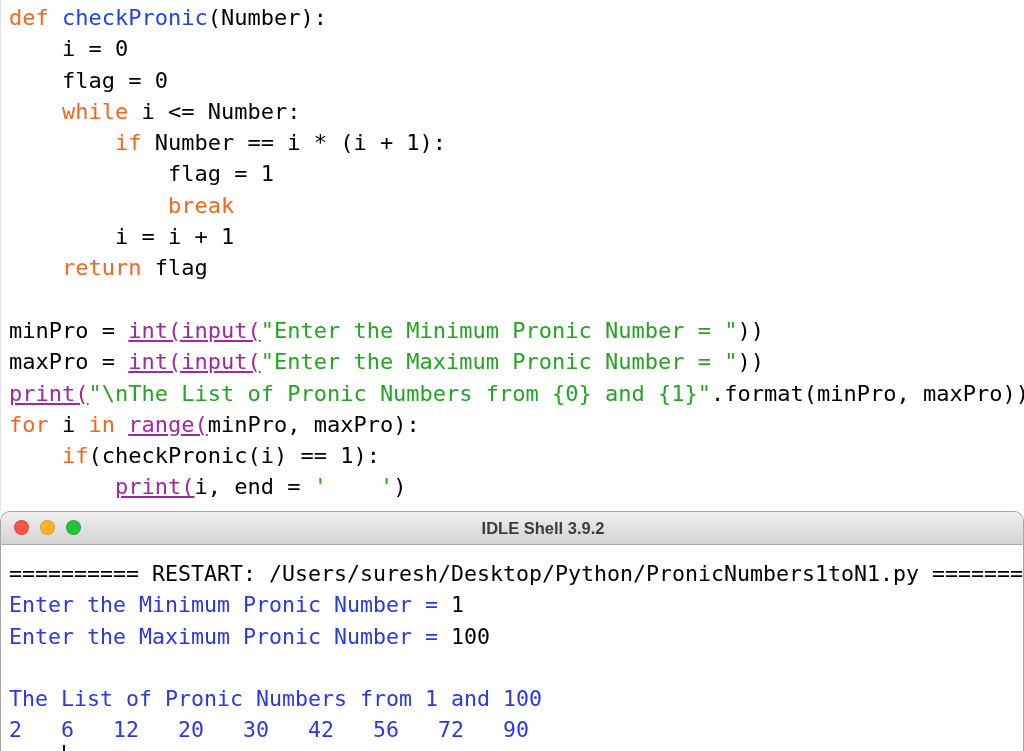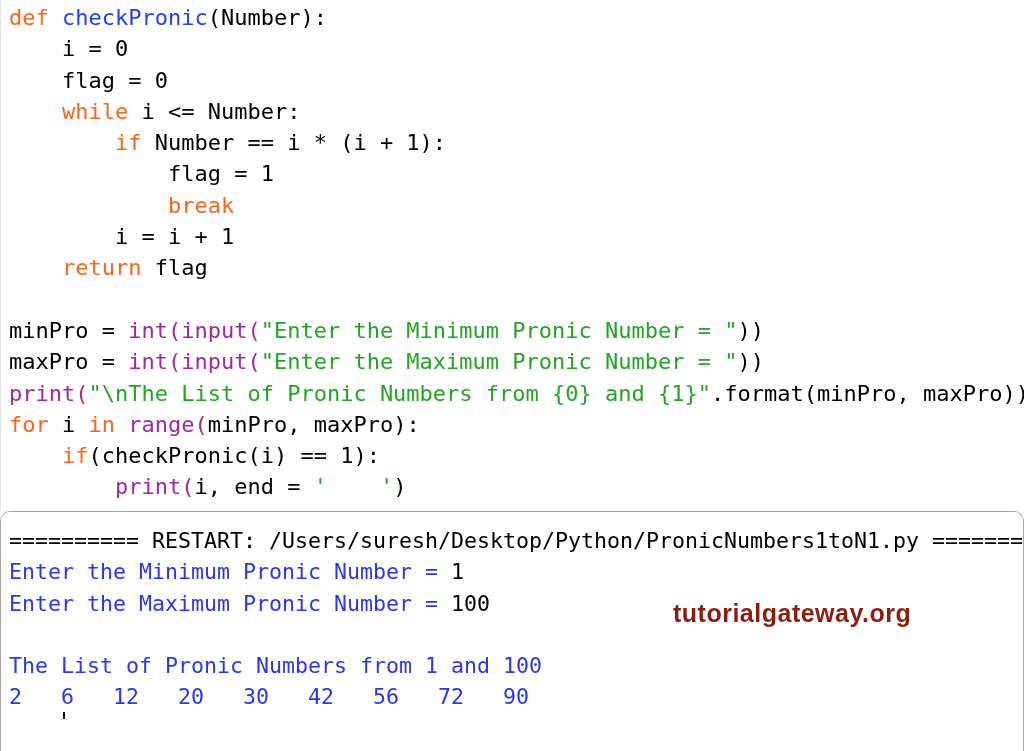--- a/index.html
+++ b/index.html
@@ -15,21 +15,21 @@
     box-sizing:border-box;
   }
   .code-pre{
     margin:0;padding:2px 0 0 8px;
     font-size:22px;line-height:31.3px;
     white-space:pre;
   }
   .line{white-space:pre;height:31.3px;}
   .pl{color:var(--text,#000);}
   .kw{color:var(--keyword,#f9651b);}
-  .bi{color:var(--builtin,#a128a1);}
+  .bi{color:var(--builtin,#a128a1);text-decoration:underline;}
   .str{color:var(--string,#23a523);}
   .defn{color:var(--definition,#2041f7);}
   .out{color:var(--stdout,#2b36f0);text-align:center;}
   
   .shell-window{
     position:absolute;top:511px;left:0;width:1024px;height:240px;
     border:1px solid #a5a5a5;border-bottom:none;
     border-radius:10px 10px 0 0;
     box-sizing:border-box;background:#fff;overflow:hidden;
   }
@@ -73,18 +73,25 @@
   }
 </style>
 </head>
 <body>
 
 <div class="editor">
   <pre class="code-pre" id="code"><div class="line"><span class="kw">def</span><span class="pl"> </span><span class="defn">checkPronic</span><span class="pl">(Number):</span></div><div class="line"><span class="pl">    i = 0</span></div><div class="line"><span class="pl">    flag = 0</span></div><div class="line"><span class="pl">    </span><span class="kw">while</span><span class="pl"> i &lt;= Number:</span></div><div class="line"><span class="pl">        </span><span class="kw">if</span><span class="pl"> Number == i * (i + 1):</span></div><div class="line"><span class="pl">            flag = 1</span></div><div class="line"><span class="pl">            </span><span class="kw">break</span></div><div class="line"><span class="pl">        i = i + 1</span></div><div class="line"><span class="pl">    </span><span class="kw">return</span><span class="pl"> flag</span></div><div class="line">&nbsp;</div><div class="line"><span class="pl">minPro = </span><span class="bi">int(input(</span><span class="str">"Enter the Minimum Pronic Number = "</span><span class="pl">))</span></div><div class="line"><span class="pl">maxPro = </span><span class="bi">int(input(</span><span class="str">"Enter the Maximum Pronic Number = "</span><span class="pl">))</span></div><div class="line"><span class="bi">print(</span><span class="str">"\nThe List of Pronic Numbers from {0} and {1}"</span><span class="pl">.format(minPro, maxPro))</span></div><div class="line"><span class="kw">for</span><span class="pl"> i </span><span class="kw">in</span><span class="pl"> </span><span class="bi">range(</span><span class="pl">minPro, maxPro):</span></div><div class="line"><span class="pl">    </span><span class="kw">if</span><span class="pl">(checkPronic(i) == 1):</span></div><div class="line"><span class="pl">        </span><span class="bi">print(</span><span class="pl">i, end = </span><span class="str">'    '</span><span class="pl">)</span></div></pre>
 </div>
 
 <div class="shell-window">
+  <div class="titlebar">
+    <div class="traffic">
+      <span class="dot red"></span>
+      <span class="dot yellow"></span>
+      <span class="dot green"></span>
+    </div>
+    <div class="title">IDLE Shell 3.9.2</div>
+  </div>
   <div class="shell-body">
     <pre class="shell-pre" id="shell-text"><div class="line"><span class="pl">========== RESTART: /Users/suresh/Desktop/Python/PronicNumbers1toN1.py ==========</span></div><div class="line"><span class="out">Enter the Minimum Pronic Number = </span><span class="pl">1</span></div><div class="line"><span class="out">Enter the Maximum Pronic Number = </span><span class="pl">100</span></div><div class="line">&nbsp;</div><div class="line"><span class="out">The List of Pronic Numbers from 1 and 100</span></div><div class="line"><span class="out">2   6   12   20   30   42   56   72   90</span></div></pre>
-    <div class="watermark">tutorialgateway.org</div>
     <div class="text-cursor"></div>
   </div>
 </div>
 
 </body></html>

